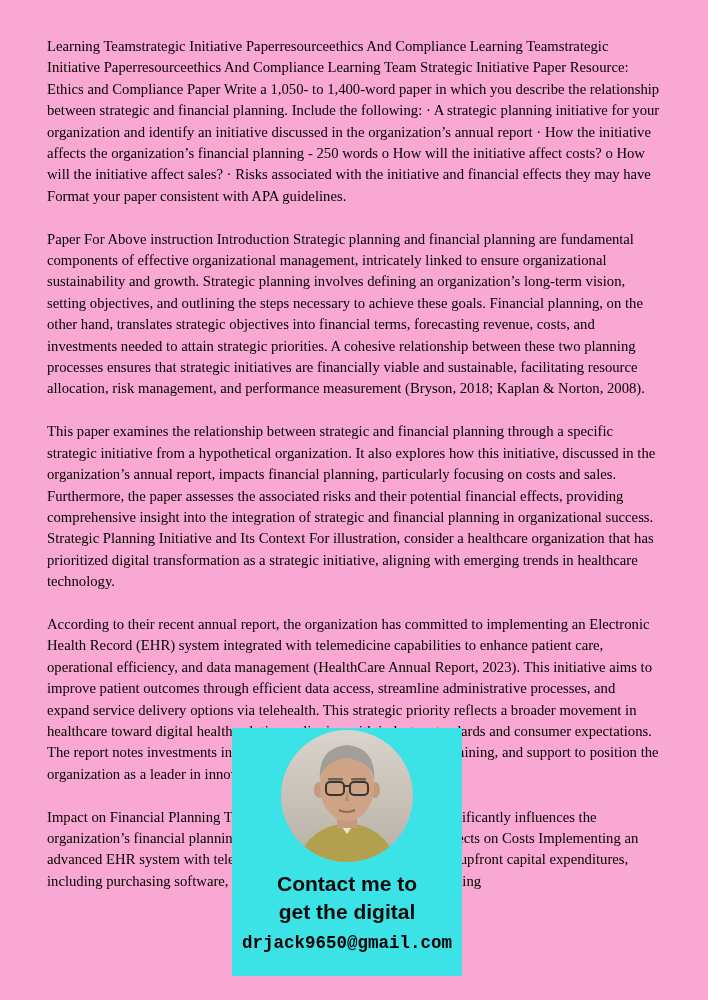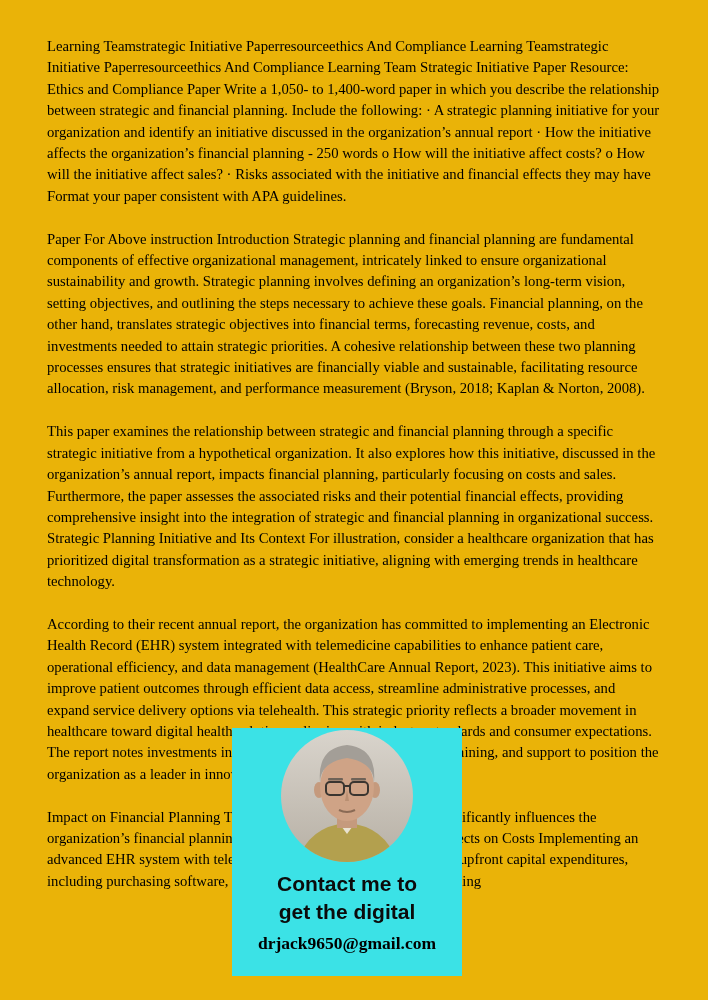--- a/index.html
+++ b/index.html
@@ -4,21 +4,21 @@
 <style>
   html, body {
     margin: 0;
     padding: 0;
     background: #ffffff;
   }
   .page {
     position: relative;
     width: 708px;
     height: 1000px;
-    background: #eab308;
+    background: #f9a8d4;
     overflow: hidden;
     font-family: "Liberation Serif", serif;
   }
   .content {
     position: absolute;
     left: 47px;
     top: 36px;
     width: 614px;
     color: #000000;
     font-size: 14.7px;
@@ -57,21 +57,21 @@
     margin-top: 8px;
     font-family: "Liberation Sans", sans-serif;
     font-weight: 700;
     font-size: 21px;
     line-height: 28px;
     color: #0b0b0b;
     text-align: center;
   }
   .contact-email {
     margin-top: 7px;
-    font-family: Liberation Serif, serif;
+    font-family: Liberation Mono, monospace;
     font-weight: 700;
     font-size: 17.5px;
     color: #000000;
     text-align: center;
   }
 </style>
 </head>
 <body>
 
 <div class="page">

